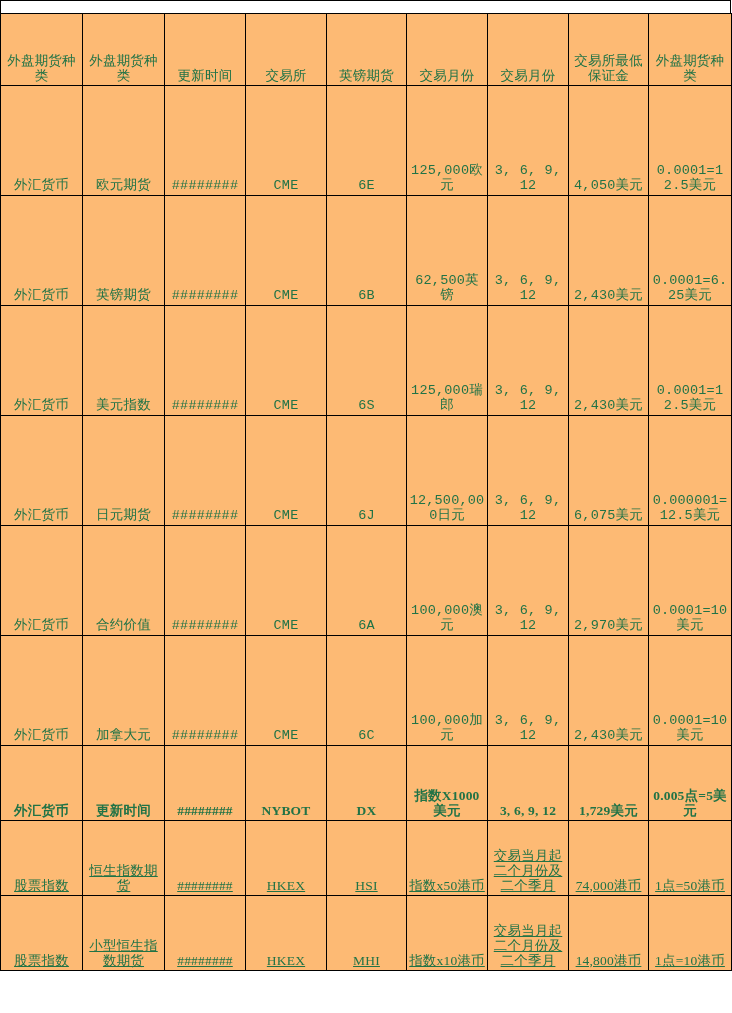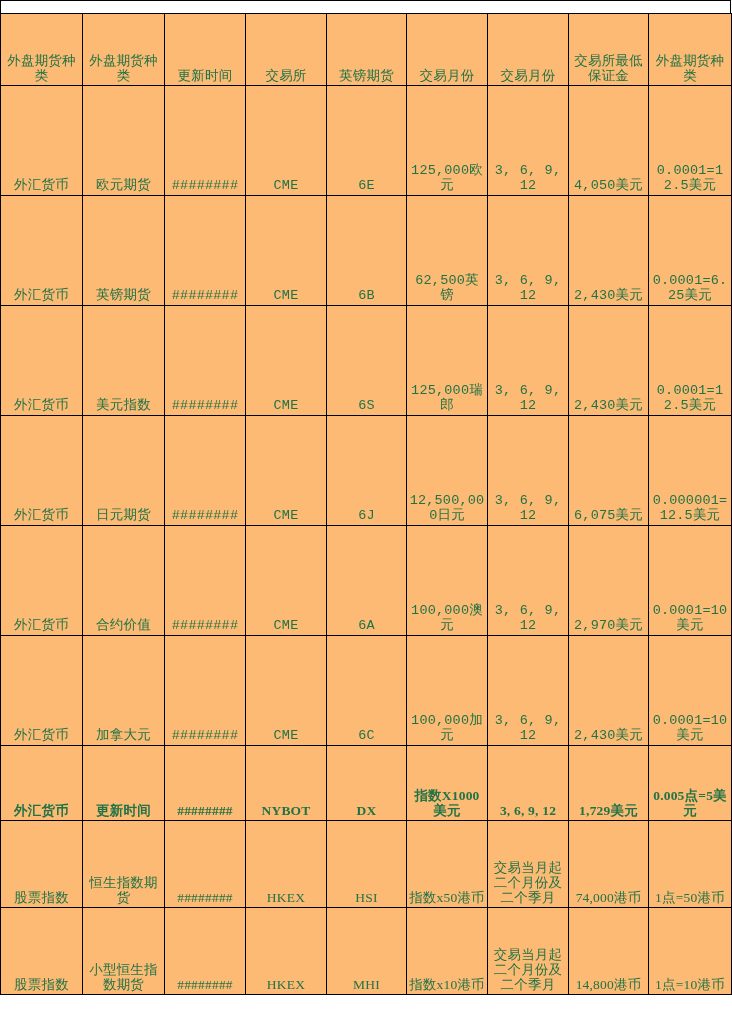--- a/index.html
+++ b/index.html
@@ -78,22 +78,23 @@
     height: 110px;
     vertical-align: bottom;
     font-family: Liberation Mono, monospace;
   }
   tr.short-row td {
     height: 75px;
     vertical-align: bottom;
     font-weight: bold;
   }
   tr.idx-row td {
-    height: 87px;
-    vertical-align: bottom;
+    height: 75px;
+    vertical-align: bottom;
+    text-decoration: underline;
   }
 
   .hash {
     letter-spacing: -0.5px;
     font-family: "Liberation Serif", "DejaVu Serif", serif;
   }
 </style>
 </head>
 <body>
 

